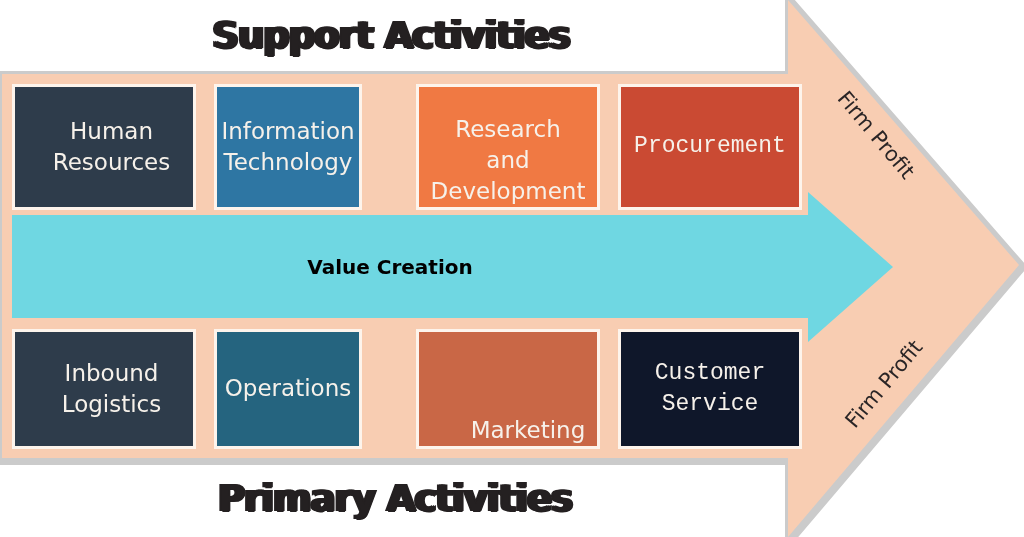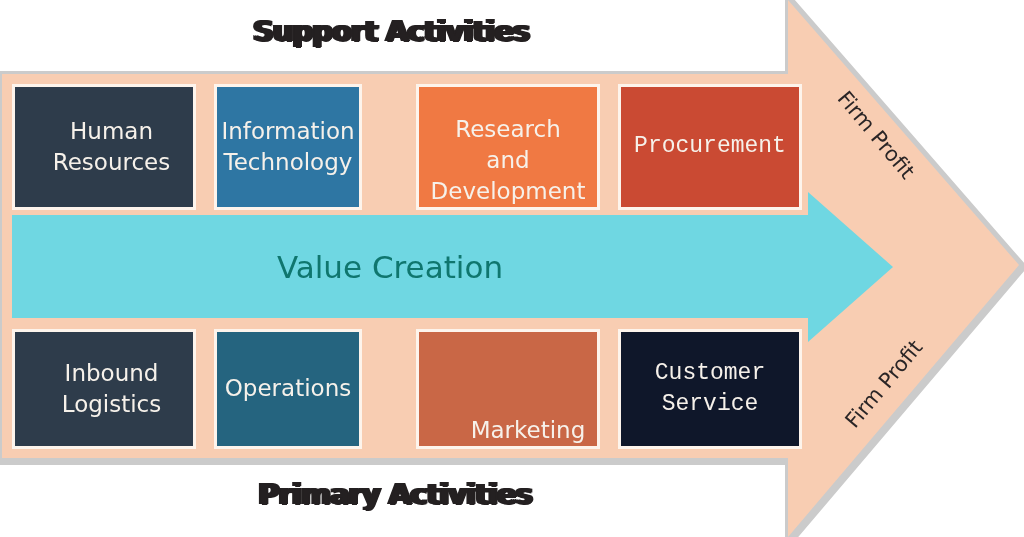--- a/index.html
+++ b/index.html
@@ -24,26 +24,26 @@
   }
   .row-top .box{top:84px;height:126px;}
   .row-bottom .box{top:329px;height:120px;}
   .b0{left:12px;width:184px;padding-left:15px;}
   .b1{left:214px;width:148px;}
   .b2{left:416px;width:184px;align-items:flex-end;}
   .b3{left:618px;width:184px;font-family:Liberation Mono, monospace;}
   .value-label{
     position:absolute;left:12px;top:215px;width:756px;height:103px;
     display:flex;align-items:center;justify-content:center;
-    font-size:31px;font-weight:normal;color:#0f766e;
+    font-size:20px;font-weight:bold;color:#000000;
   }
   .band-title{
     position:absolute;
     transform:translateX(-50%);
-    font-size:29px;font-weight:bold;color:#242021;
+    font-size:37px;font-weight:bold;color:#242021;
     letter-spacing:-1px;
     
     text-shadow:2px 0 currentColor,-2px 0 currentColor,1px 1px currentColor;
     white-space:nowrap;
   }
   .title-top{left:391px;top:14px;}
   .title-bottom{left:395px;top:477px;}
   .firm-profit{
     position:absolute;
     font-size:21px;color:#2a2526;

